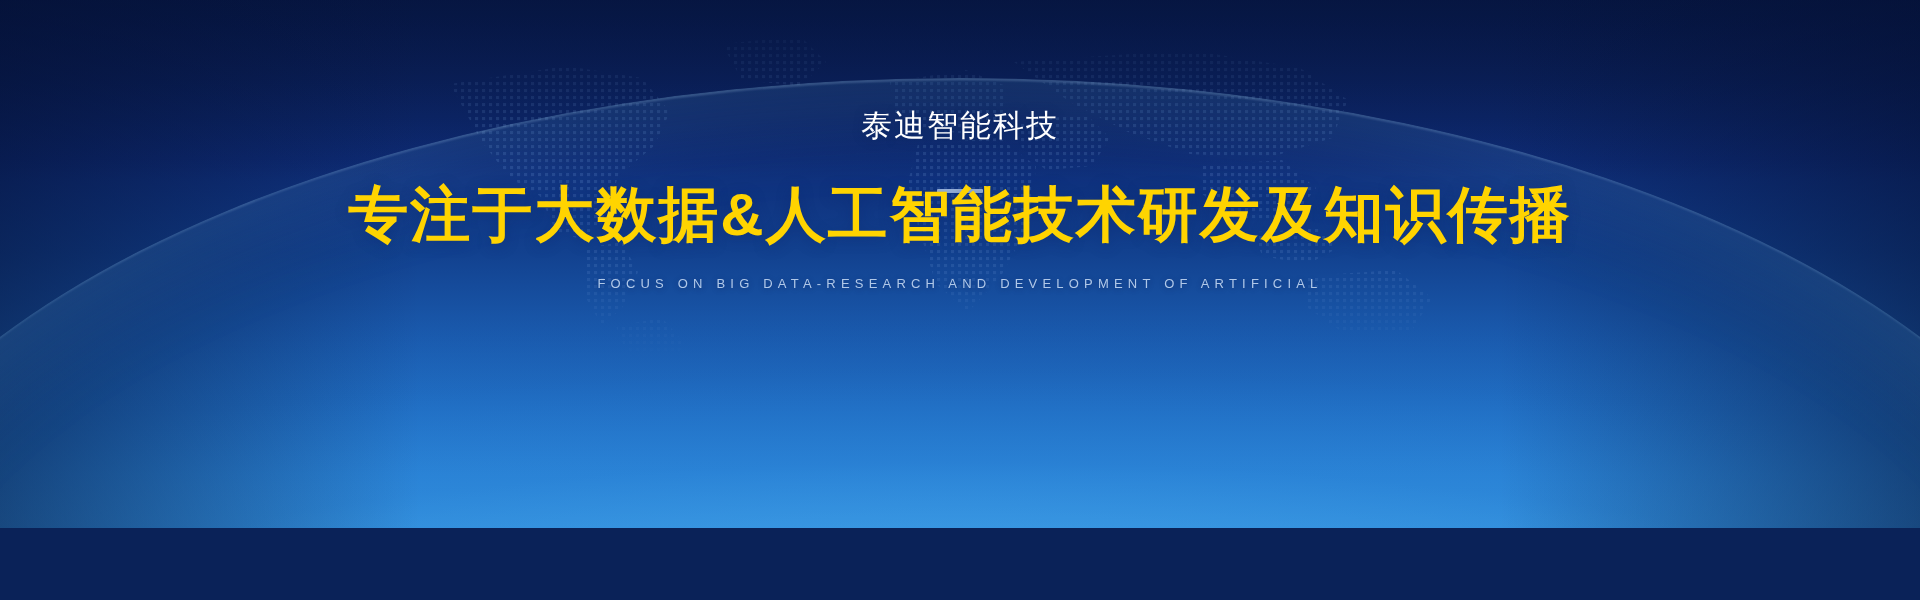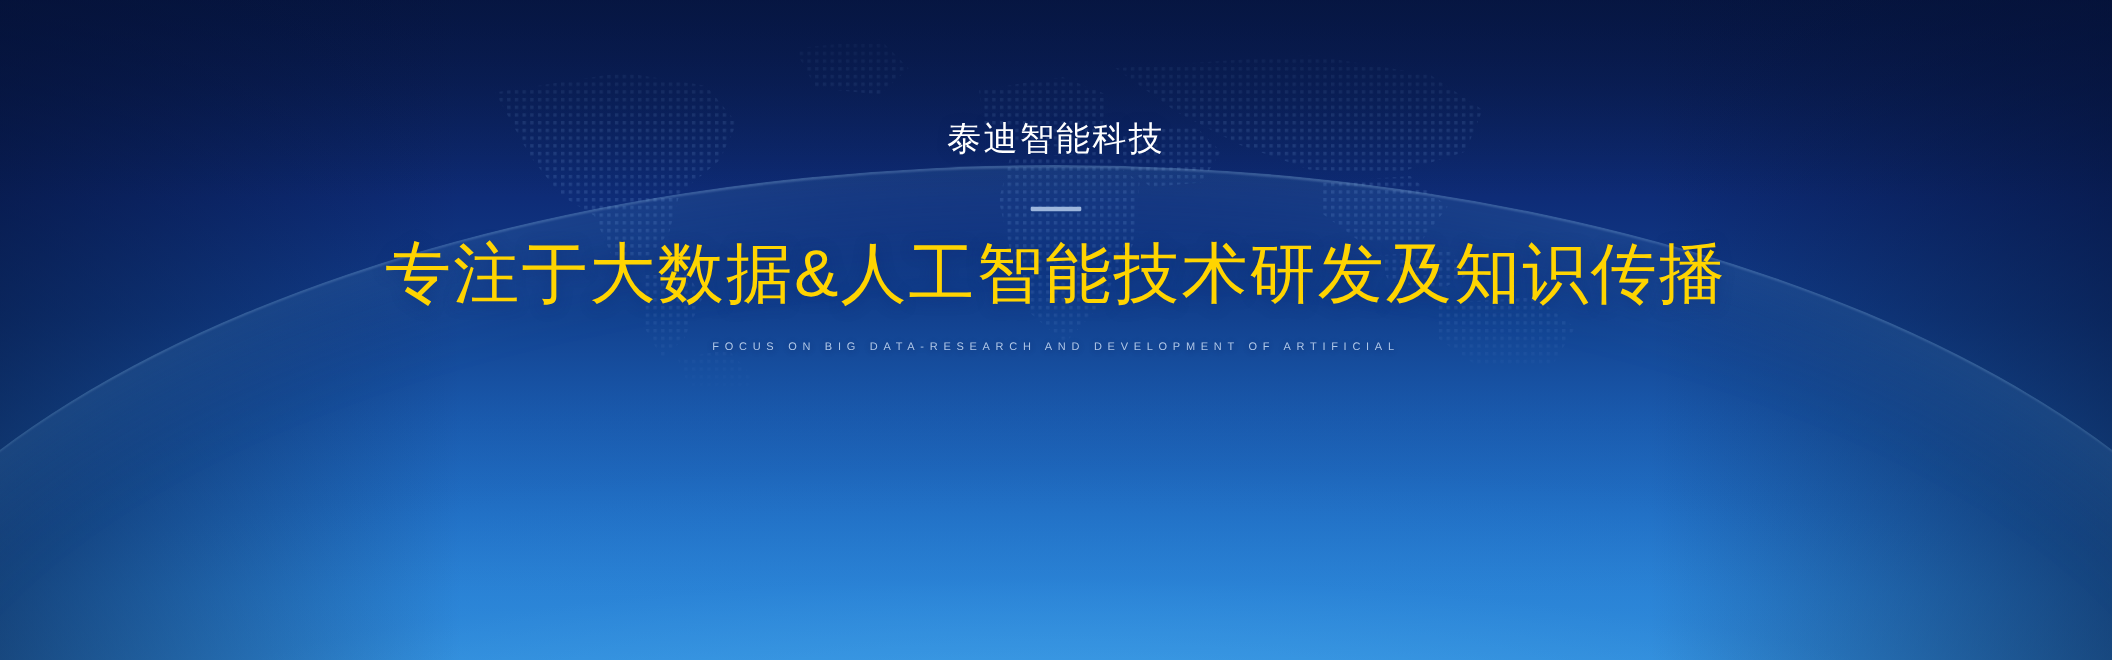--- a/index.html
+++ b/index.html
@@ -5,21 +5,21 @@
   * { margin:0; padding:0; box-sizing:border-box; }
   html, body {
     width:1920px; height:600px; overflow:hidden;
     background:#0a2258;
     font-family:"Liberation Sans", sans-serif;
   }
 
   
   .banner{
     position:relative;
-    width:1920px; height:600px;
+    width:1920px; height:528px;
     overflow:hidden;
     background:
       radial-gradient(ellipse 150% 95% at 50% 118%,
          rgba(120,200,255,0.55) 0%,
          rgba(70,165,238,0.40) 16%,
          rgba(40,125,215,0.22) 32%,
          rgba(20,80,180,0.06) 50%,
          rgba(0,0,0,0) 66%),
       linear-gradient(180deg,
          #0a1f57 0%,
@@ -115,31 +115,30 @@
     text-shadow:0 1px 10px rgba(0,30,90,0.55);
   }
   .divider-wrap{ margin-top:38px; height:4px; }
   .divider{
     display:inline-block;
     width:46px; height:4px;
     background:#9db6dc;
     border-radius:1px;
   }
   .headline{
-    margin-top:34px;
     font-size:60px;
-    font-weight:400;
+    font-weight:700;
     letter-spacing:2px;
     color:#FFD400;
     line-height:1.08;
     text-shadow:0 2px 14px rgba(10,40,110,0.45);
   }
   .sub{
     margin-top:26px;
-    font-size:10px;
+    font-size:13px;
     font-weight:400;
     letter-spacing:5.2px;
     line-height:1.5;
     color:#bed3ef;
     opacity:0.92;
     text-shadow:0 1px 6px rgba(0,25,80,0.5);
   }
   .sub .l2{ display:block; }
 </style>
 </head>

